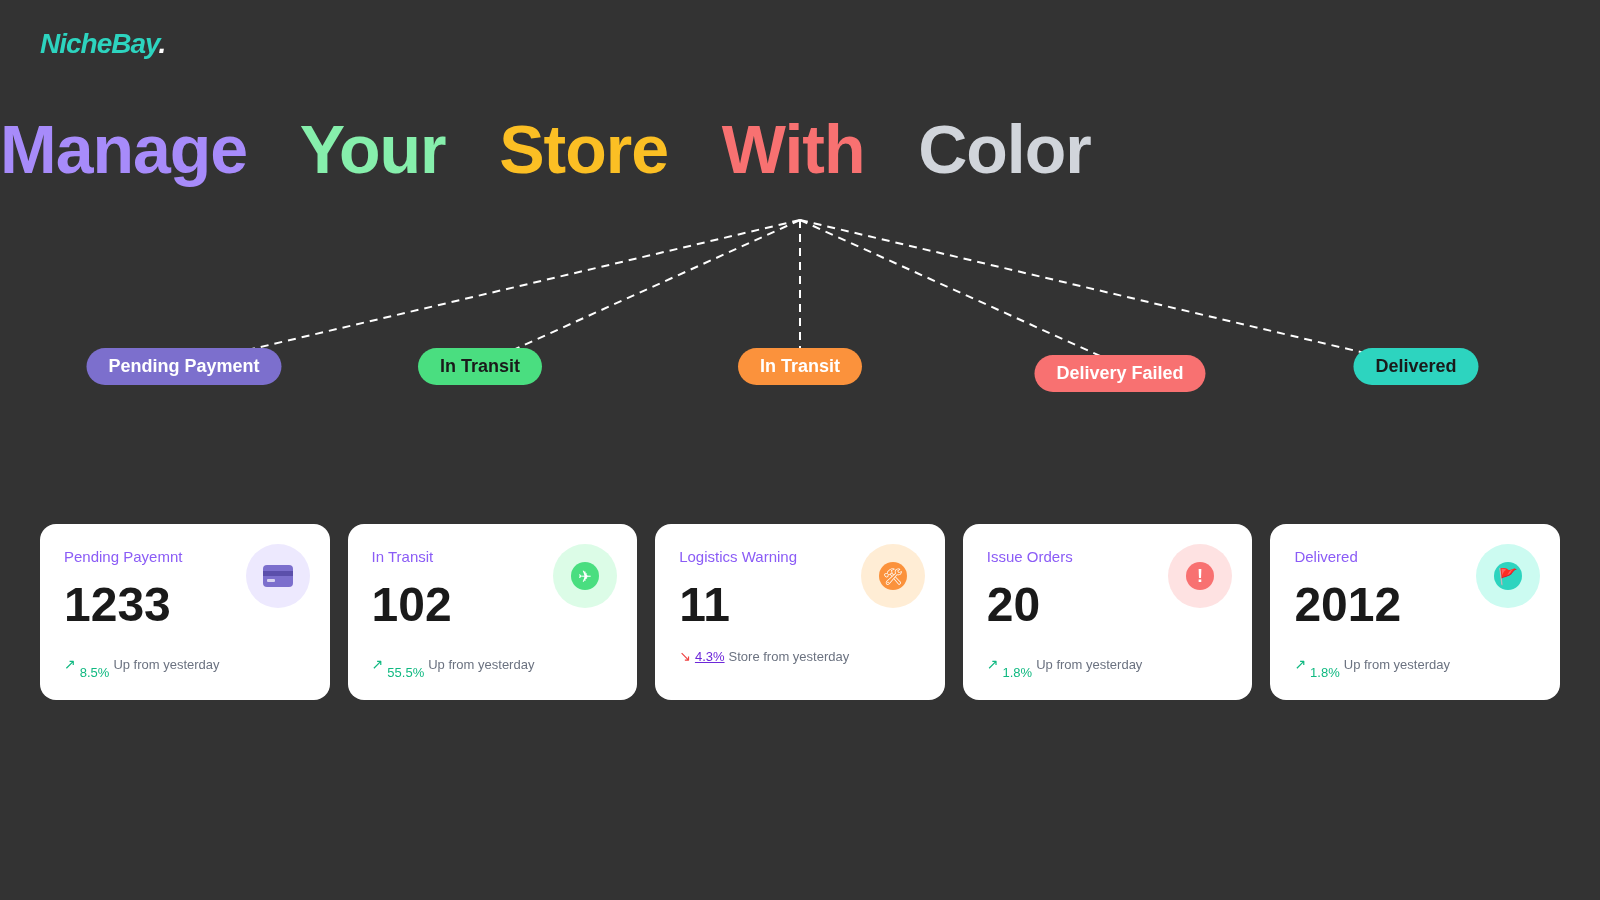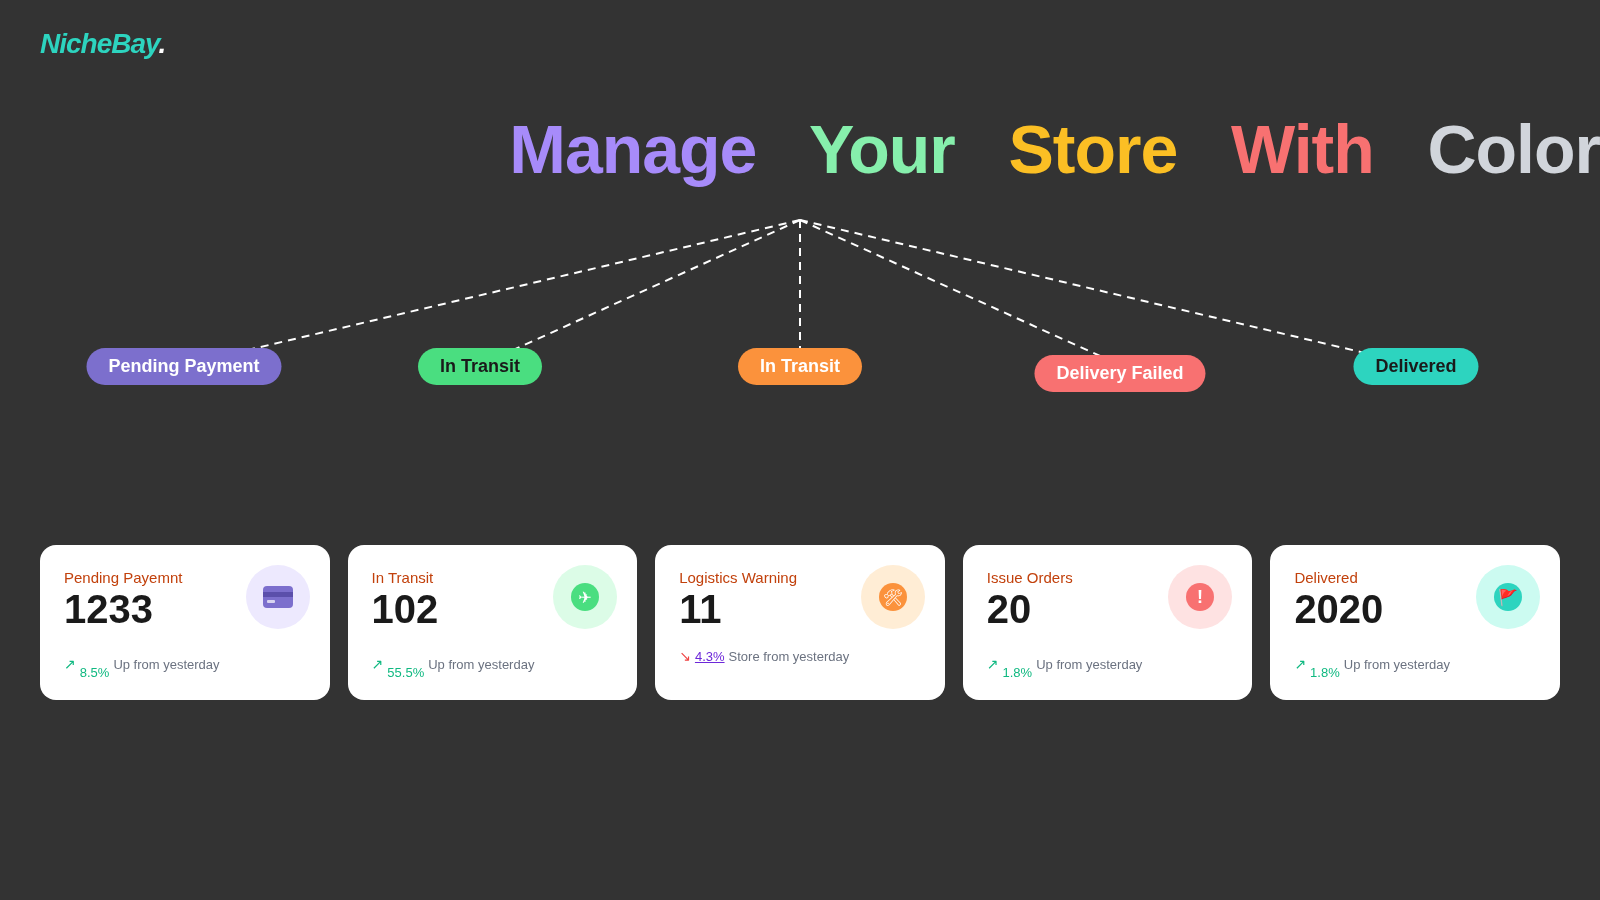--- a/index.html
+++ b/index.html
@@ -26,21 +26,21 @@
     }
     .logo span { color: #2dd4bf; }
     .logo .dot { color: white; }
 
     
     .hero-title {
       position: absolute;
       top: 110px;
       left: 0;
       right: 0;
-      text-align: right;
+      text-align: left;
       font-size: 68px;
       font-weight: 800;
       letter-spacing: -1px;
     }
     .hero-title .w1 { color: #a78bfa; }
     .hero-title .w2 { color: #86efac; }
     .hero-title .w3 { color: #fbbf24; }
     .hero-title .w4 { color: #f87171; }
     .hero-title .w5 { color: #d1d5db; }
 
@@ -117,27 +117,27 @@
       flex: 1;
       background: #ffffff;
       border-radius: 16px;
       padding: 24px 24px 20px 24px;
       position: relative;
       min-height: 150px;
     }
 
     .card-title {
       font-size: 15px;
-      color: #c2410c;
+      color: #8b5cf6;
       font-weight: 500;
-      margin-bottom: 1px;
+      margin-bottom: 12px;
     }
 
     .card-value {
-      font-size: 40px;
+      font-size: 48px;
       font-weight: 800;
       color: #1a1a1a;
       margin-bottom: 16px;
     }
 
     .card-trend {
       font-size: 13px;
       font-weight: 500;
       display: flex;
       align-items: center;
@@ -288,21 +288,21 @@
     <div class="card-icon icon-red">
       <svg width="34" height="34" viewBox="0 0 34 34" fill="none" xmlns="http://www.w3.org/2000/svg">
         <circle cx="17" cy="17" r="14" fill="#f87171"></circle>
         <text x="17" y="23" text-anchor="middle" font-size="18" font-weight="bold" fill="white">!</text>
       </svg>
     </div>
   </div>
 
   <div class="card">
     <div class="card-title">Delivered</div>
-    <div class="card-value">2020</div>
+    <div class="card-value">2012</div>
     <div class="card-trend trend-up">
       <span class="trend-arrow-up">↗</span>
       <span class="trend-pct">1.8%</span>
       <span>Up from yesterday</span>
     </div>
     <div class="card-icon icon-teal">
       <svg width="34" height="34" viewBox="0 0 34 34" fill="none" xmlns="http://www.w3.org/2000/svg">
         <circle cx="17" cy="17" r="14" fill="#2dd4bf"></circle>
         <text x="17" y="23" text-anchor="middle" font-size="16" fill="white">🚩</text>
       </svg>

